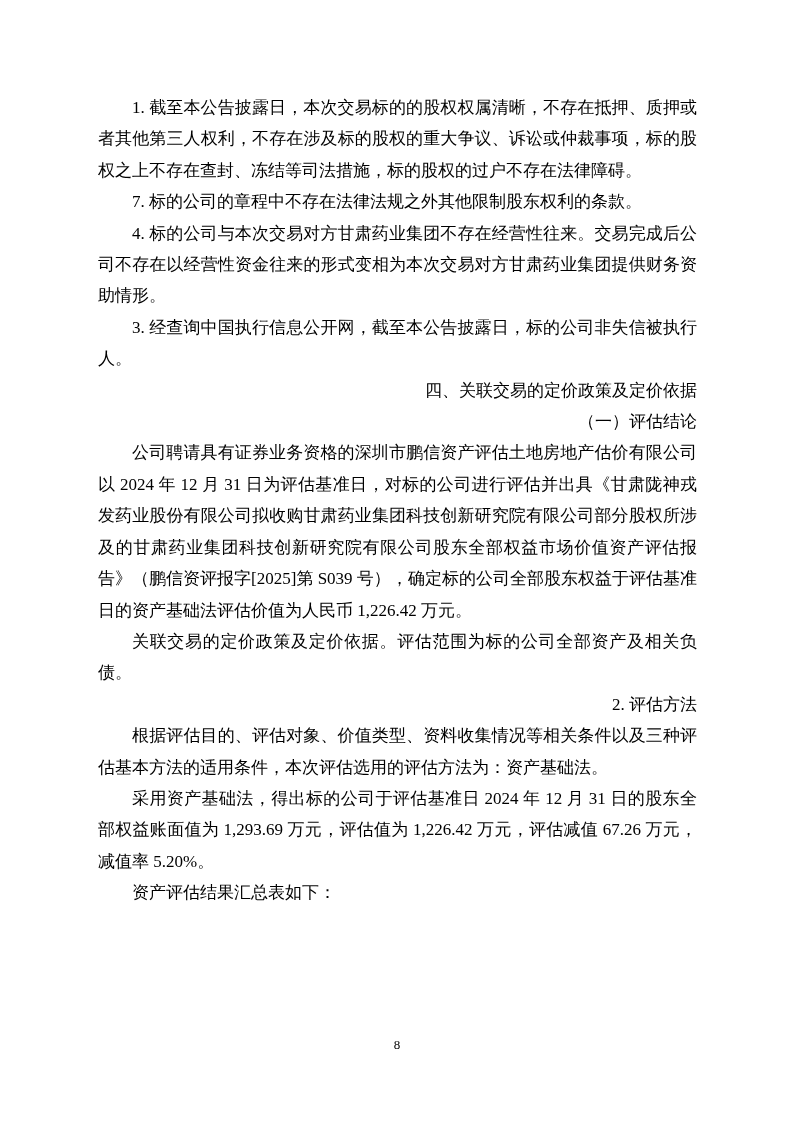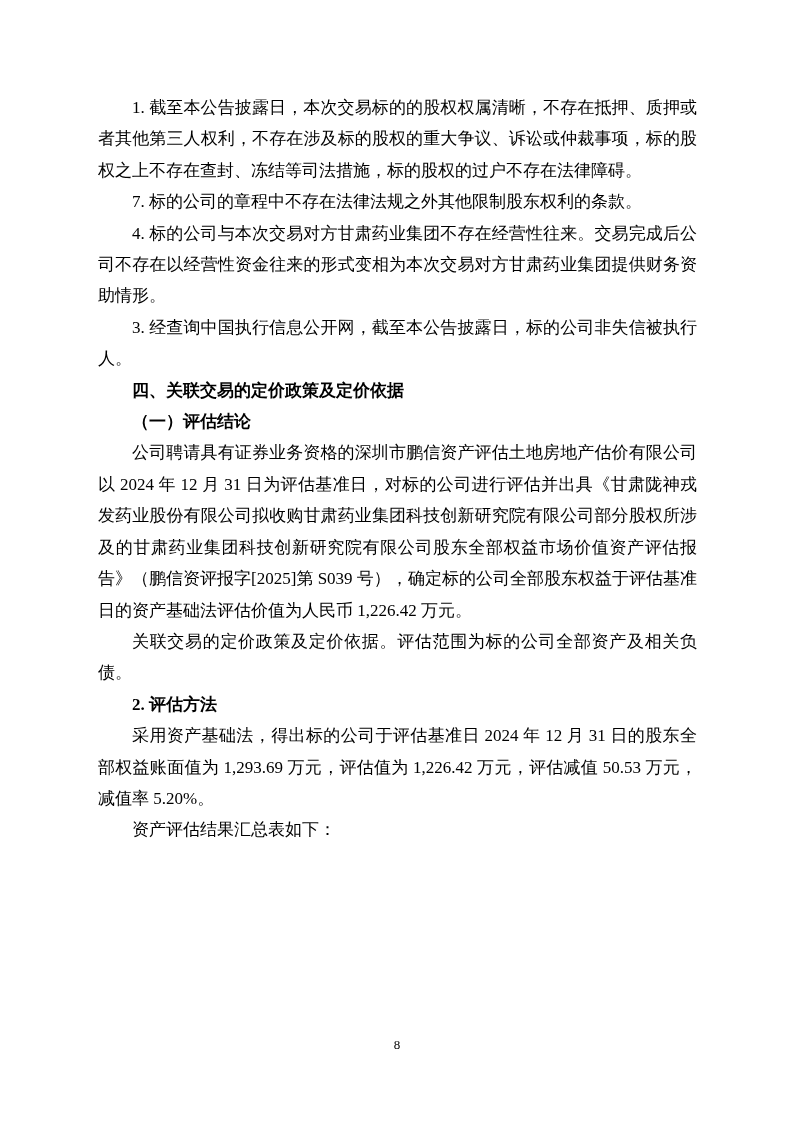--- a/index.html
+++ b/index.html
@@ -32,22 +32,22 @@
   .para {
     font-size: 17px;
     line-height: 31.4px;
     text-align: justify;
     text-justify: inter-ideograph;
     text-indent: 2em;
     margin: 0;
     word-break: break-all;
   }
   .heading {
-    font-weight: bold;
-    text-align: left;
+    font-weight: normal;
+    text-align: right;
   }
   .footer {
     position: absolute;
     left: 0;
     right: 0;
     top: 1037px;
     text-align: center;
     font-size: 13px;
     line-height: 16px;
   }
@@ -59,17 +59,18 @@
   <div class="content">
       <p class="para">1. 截至本公告披露日，本次交易标的的股权权属清晰，不存在抵押、质押或者其他第三人权利，不存在涉及标的股权的重大争议、诉讼或仲裁事项，标的股权之上不存在查封、冻结等司法措施，标的股权的过户不存在法律障碍。</p>
       <p class="para">7. 标的公司的章程中不存在法律法规之外其他限制股东权利的条款。</p>
       <p class="para">4. 标的公司与本次交易对方甘肃药业集团不存在经营性往来。交易完成后公司不存在以经营性资金往来的形式变相为本次交易对方甘肃药业集团提供财务资助情形。</p>
       <p class="para">3. 经查询中国执行信息公开网，截至本公告披露日，标的公司非失信被执行人。</p>
       <p class="para heading">四、关联交易的定价政策及定价依据</p>
       <p class="para heading">（一）评估结论</p>
       <p class="para">公司聘请具有证券业务资格的深圳市鹏信资产评估土地房地产估价有限公司以 2024 年 12 月 31 日为评估基准日，对标的公司进行评估并出具《甘肃陇神戎发药业股份有限公司拟收购甘肃药业集团科技创新研究院有限公司部分股权所涉及的甘肃药业集团科技创新研究院有限公司股东全部权益市场价值资产评估报告》（鹏信资评报字[2025]第 S039 号），确定标的公司全部股东权益于评估基准日的资产基础法评估价值为人民币 1,226.42 万元。</p>
       <p class="para">关联交易的定价政策及定价依据。评估范围为标的公司全部资产及相关负债。</p>
       <p class="para heading">2. 评估方法</p>
-      <p class="para">采用资产基础法，得出标的公司于评估基准日 2024 年 12 月 31 日的股东全部权益账面值为 1,293.69 万元，评估值为 1,226.42 万元，评估减值 50.53 万元，减值率 5.20%。</p>
+      <p class="para">根据评估目的、评估对象、价值类型、资料收集情况等相关条件以及三种评估基本方法的适用条件，本次评估选用的评估方法为：资产基础法。</p>
+      <p class="para">采用资产基础法，得出标的公司于评估基准日 2024 年 12 月 31 日的股东全部权益账面值为 1,293.69 万元，评估值为 1,226.42 万元，评估减值 67.26 万元，减值率 5.20%。</p>
       <p class="para">资产评估结果汇总表如下：</p>
     </div>
   <div class="footer">8</div>
 </div>
 
 </body></html>

